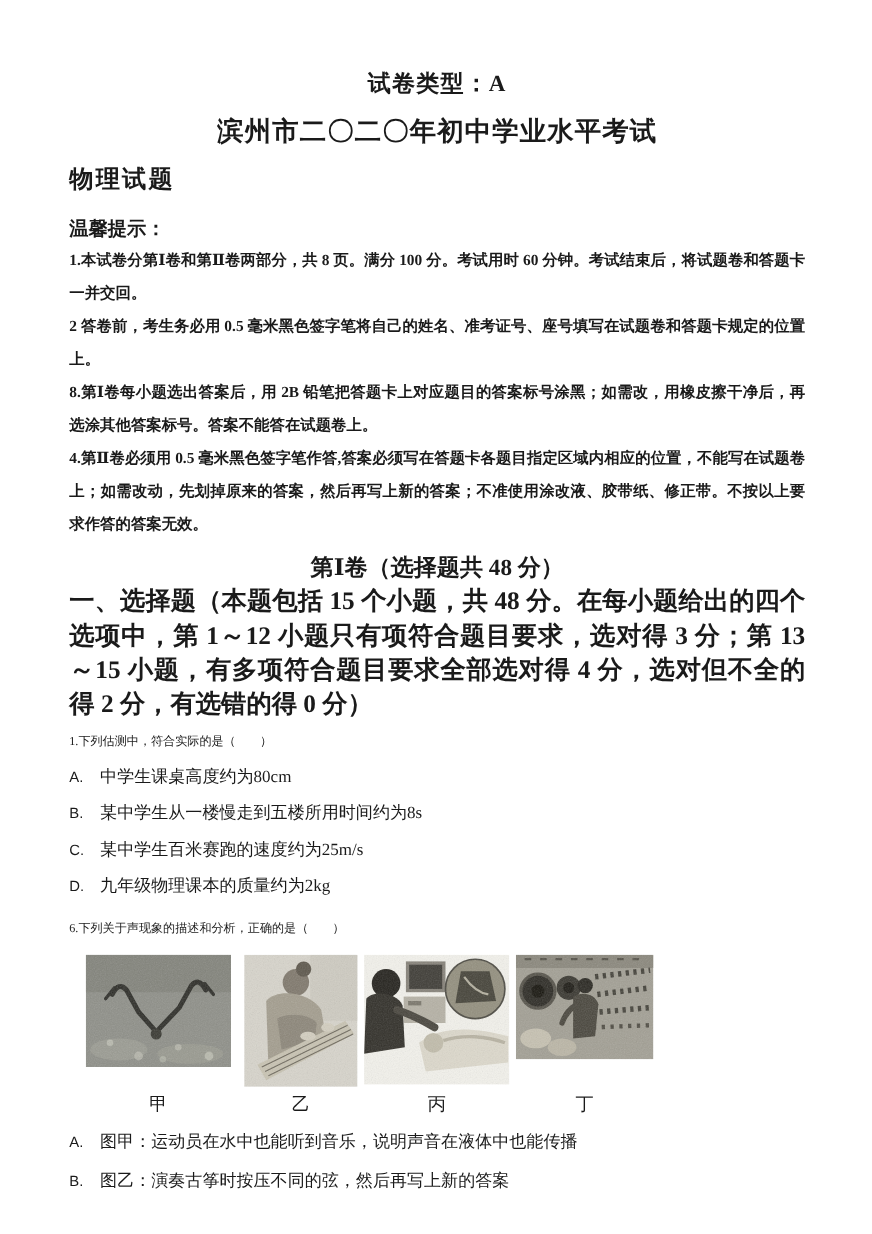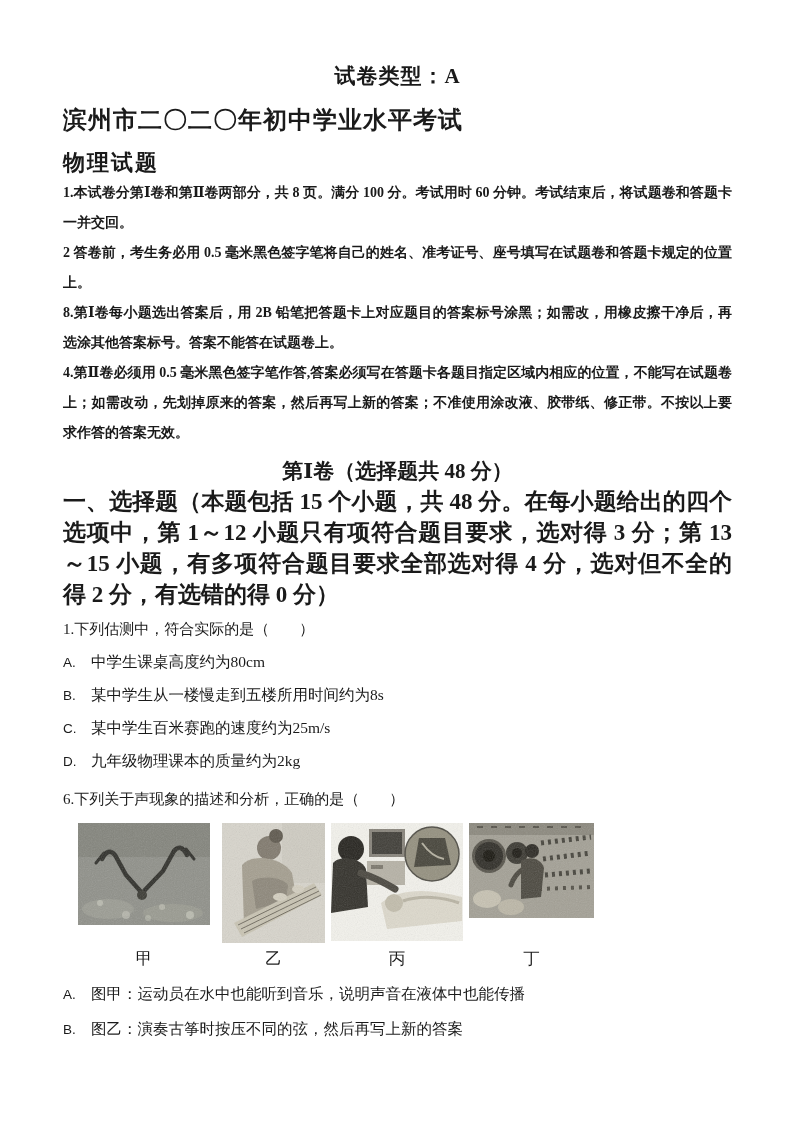--- a/index.html
+++ b/index.html
@@ -6,31 +6,31 @@
   html, body { width:793px; }
   body {
     width:793px; height:1122px;
     background:#ffffff; color:#1a1a1a;
     font-family:"Liberation Serif","DejaVu Serif",serif;
     overflow:hidden;
   }
   .page { width:793px; height:1122px; padding:62px 61px 0 63px; }
 
   .exam-type  { text-align:center; font-weight:bold; font-size:21px; line-height:28px; letter-spacing:1px; }
-  .title      { font-weight:bold; font-size:24px; line-height:32px; margin-top:14px; letter-spacing:1px; }
+  .title      { text-align:center; font-weight:bold; font-size:24px; line-height:32px; margin-top:14px; letter-spacing:1px; }
   .subtitle   { font-weight:bold; font-size:22px; line-height:30px; margin-top:12px; letter-spacing:2px; }
 
   .notice-heading { font-weight:bold; font-size:17.5px; line-height:30px; margin-top:15px; }
   .notice p  { font-weight:bold; font-size:14px; line-height:30px; text-align:justify; }
 
   .part1-header { text-align:center; font-weight:bold; font-size:21px; line-height:30px; margin-top:8px; }
   .part1-instructions { font-weight:bold; font-size:23px; line-height:31px; text-align:justify; }
 
   .question { margin-top:0; }
-  .stem { font-size:15px; line-height:20px; margin-top:9px; }
+  .stem { font-size:11px; line-height:20px; margin-top:9px; }
   .q2 .stem { margin-top:18px; }
   .option { display:flex; align-items:baseline; margin-top:13px; }
   .q2 .option { margin-top:15px; }
   .opt-letter { font-family:"Liberation Sans","DejaVu Sans",sans-serif; font-size:13.5px; width:28px; flex:0 0 28px; }
   .opt-text { font-size:15.5px; line-height:20px; }
 
   .figure-strip { display:flex; align-items:flex-start; margin:14px 0 4px 15px; }
   .figure-strip figure { display:flex; flex-direction:column; align-items:center; }
   .fig-jia  { margin-right:12px; }
   .fig-yi   { margin-right:6px; }
@@ -56,20 +56,21 @@
 
 <div class="page">
 
   <header>
     <div class="exam-type">试卷类型：A</div>
     <h1 class="title">滨州市二〇二〇年初中学业水平考试</h1>
     <h2 class="subtitle">物理试题</h2>
   </header>
 
   <section class="notice">
+    <div class="notice-heading">温馨提示：</div>
     <p>1.本试卷分第Ⅰ卷和第Ⅱ卷两部分，共 8 页。满分 100 分。考试用时 60 分钟。考试结束后，将试题卷和答题卡一并交回。</p>
     <p>2 答卷前，考生务必用 0.5 毫米黑色签字笔将自己的姓名、准考证号、座号填写在试题卷和答题卡规定的位置上。</p>
     <p>8.第Ⅰ卷每小题选出答案后，用 2B 铅笔把答题卡上对应题目的答案标号涂黑；如需改，用橡皮擦干净后，再选涂其他答案标号。答案不能答在试题卷上。</p>
     <p>4.第Ⅱ卷必须用 0.5 毫米黑色签字笔作答,答案必须写在答题卡各题目指定区域内相应的位置，不能写在试题卷上；如需改动，先划掉原来的答案，然后再写上新的答案；不准使用涂改液、胶带纸、修正带。不按以上要求作答的答案无效。</p>
   </section>
 
   <div class="part1-header">第Ⅰ卷（选择题共 48 分）</div>
   <p class="part1-instructions">一、选择题（本题包括 15 个小题，共 48 分。在每小题给出的四个选项中，第 1～12 小题只有项符合题目要求，选对得 3 分；第 13～15 小题，有多项符合题目要求全部选对得 4 分，选对但不全的得 2 分，有选错的得 0 分）</p>
 
   <section class="question q1">

